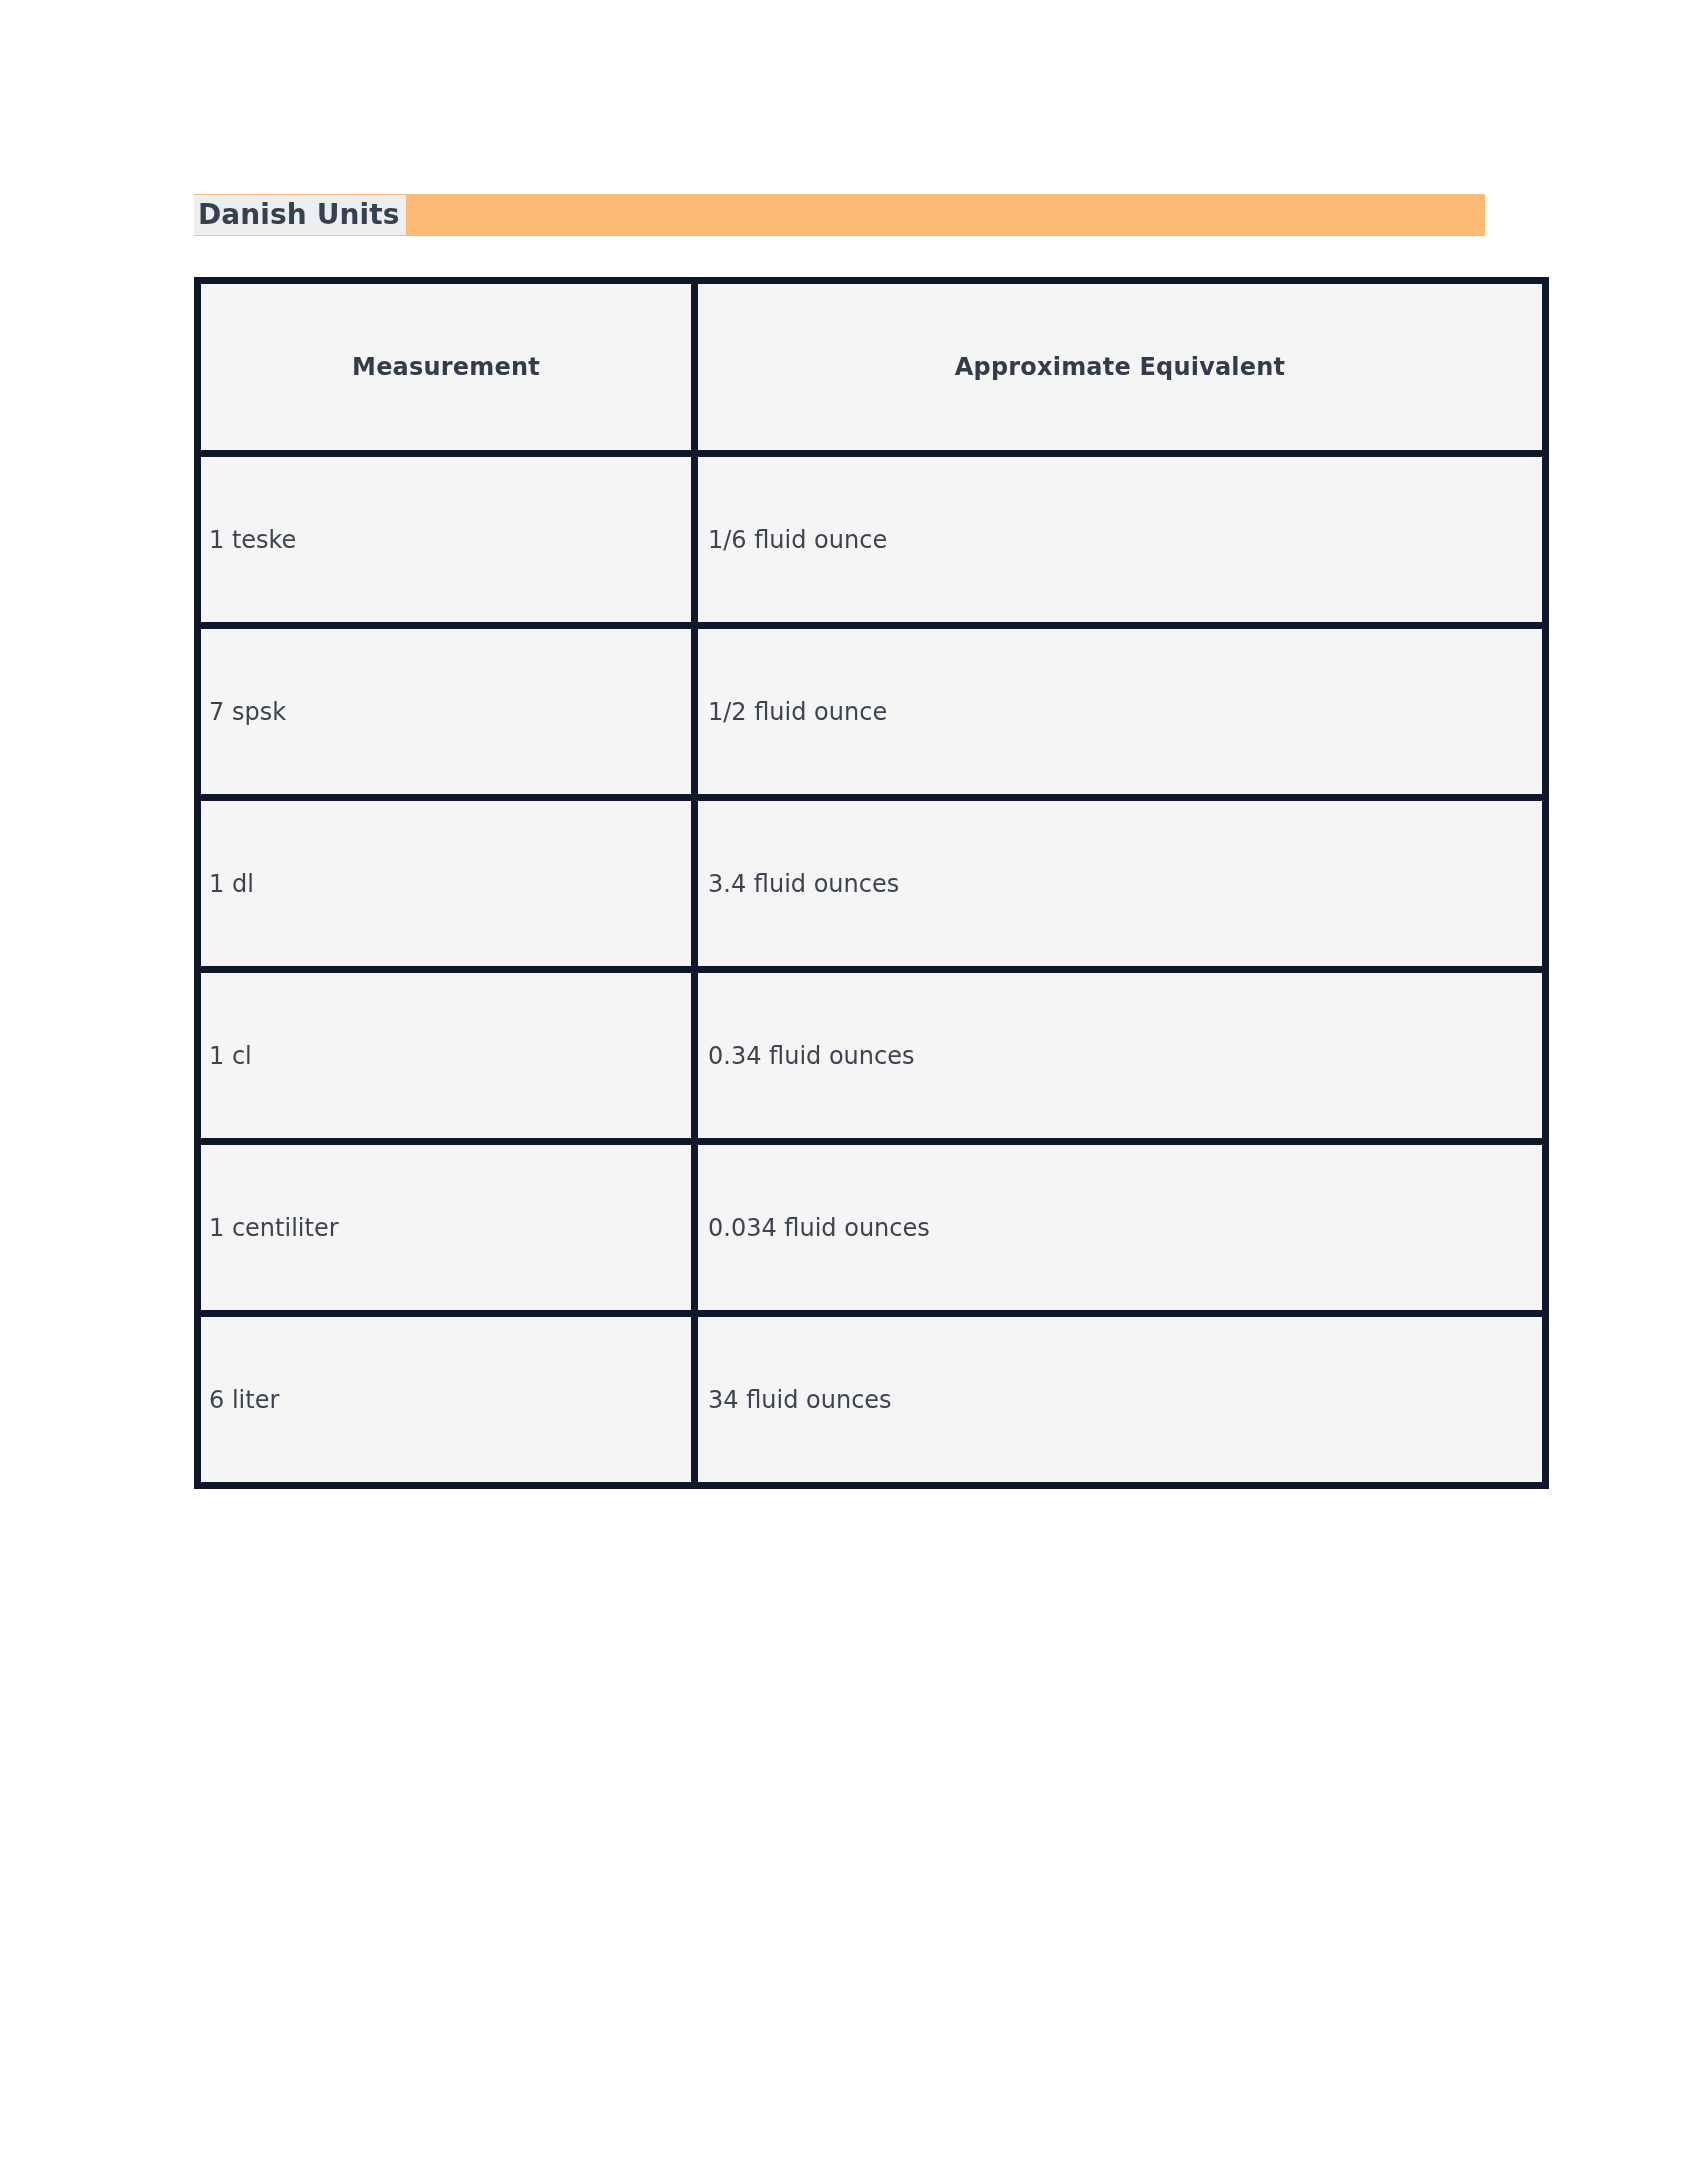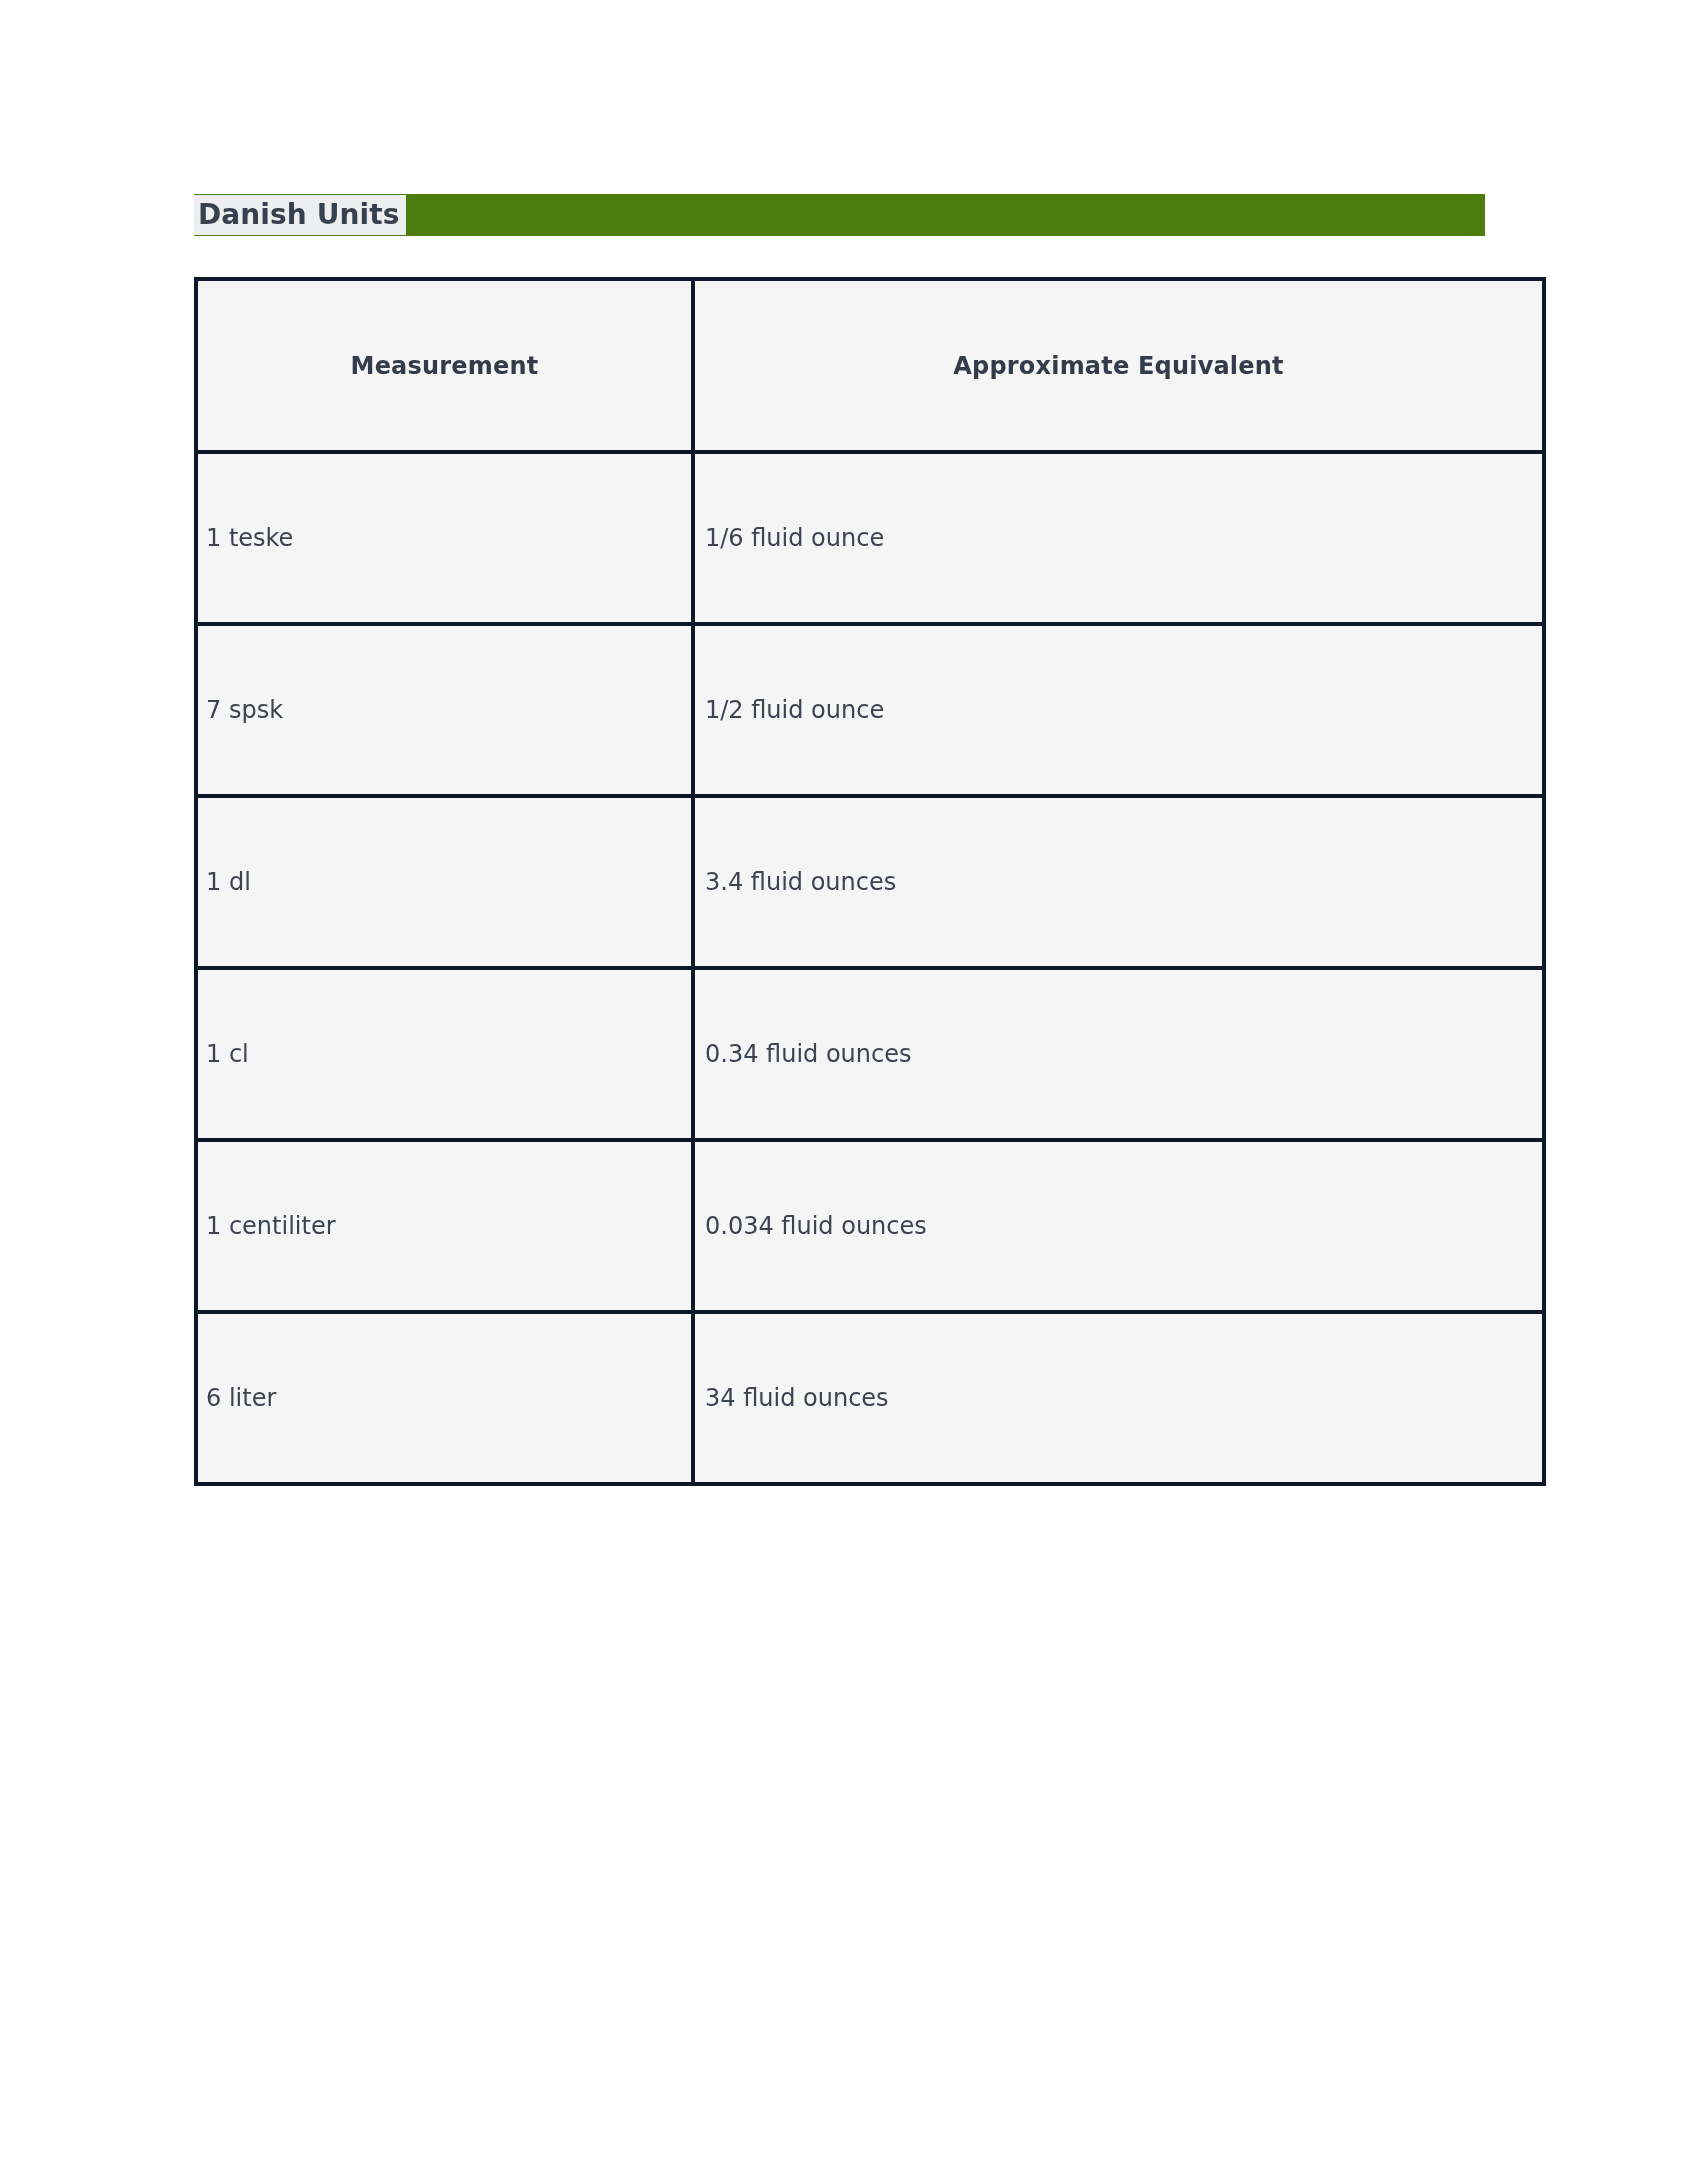--- a/index.html
+++ b/index.html
@@ -23,21 +23,21 @@
     background: #ffffff;
   }
 
   
   .heading-band {
     position: absolute;
     left: 194px;
     top: 194px;
     width: 1291px;
     height: 42px;
-    background: #4d7c0f;
+    background: #fdba74;
     box-sizing: border-box;
   }
   .heading-band-inner {
     position: absolute;
     left: 0;
     top: 0;
     height: 42px;
     display: flex;
     align-items: center;
   }
@@ -64,21 +64,21 @@
     border-collapse: collapse;
     width: 1348px;
     table-layout: fixed;
     background: #f5f5f6;
   }
   table.units-table col.c1 { width: 497px; }
   table.units-table col.c2 { width: 851px; }
 
   table.units-table th,
   table.units-table td {
-    border: 4px solid #0f172a;
+    border: 7px solid #0f172a;
     background: #f5f5f6;
     box-sizing: border-box;
   }
 
   table.units-table thead th {
     height: 173px;
     text-align: center;
     vertical-align: middle;
     font-size: 24px;
     font-weight: bold;

